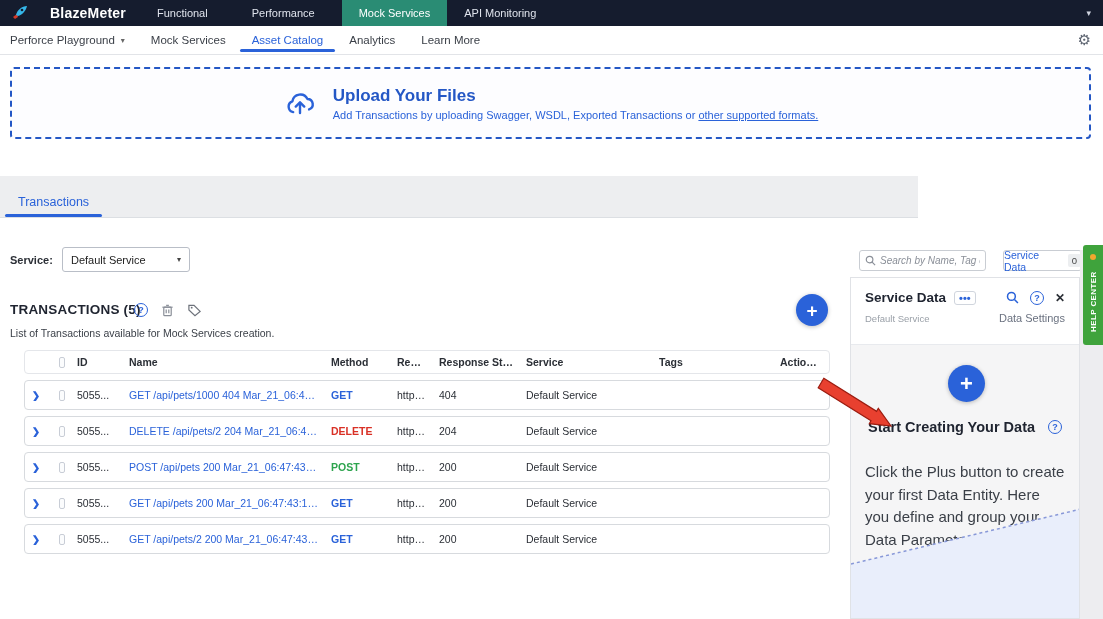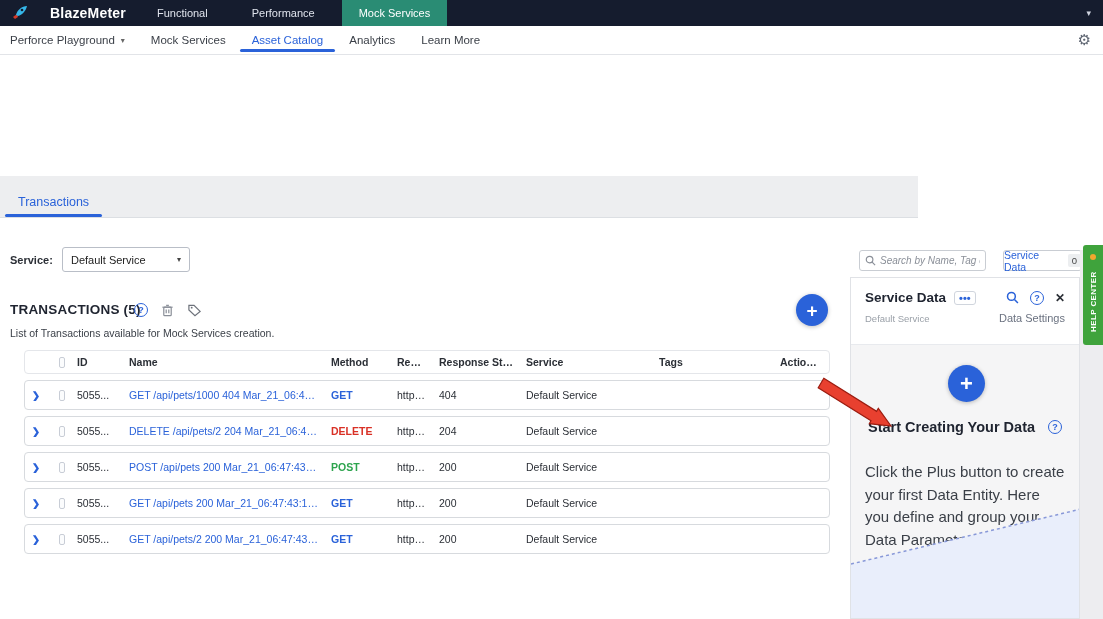--- a/index.html
+++ b/index.html
@@ -99,36 +99,50 @@
     <svg width="16" height="16" viewBox="0 0 16 16">
       <polygon points="1,12 5,9 6,12 3,14" fill="#d43a2a"></polygon>
       <path d="M4 10 C5 5, 10 1, 15 1 C14 6, 10 10, 6 11 Z" fill="#35b6e8"></path>
       <circle cx="10" cy="5" r="1.3" fill="#151c2e"></circle>
     </svg>
     <span class="brand-name">BlazeMeter</span>
   </div>
   <div class="topnav-item">Functional</div>
   <div class="topnav-item" style="margin-left:10px">Performance</div>
   <div class="topnav-item active" style="margin-left:10px">Mock Services</div>
+  <div class="topnav-item">API Monitoring</div>
   <span class="topnav-caret">▾</span>
 </div>
 
 <div class="subnav">
   <div class="workspace">
     <span>Perforce Playground</span>
     <span class="caret">▾</span>
   </div>
   <div class="subnav-item">Mock Services</div>
   <div class="subnav-item active">Asset Catalog</div>
   <div class="subnav-item">Analytics</div>
   <div class="subnav-item">Learn More</div>
   <span class="subnav-gear">⚙</span>
 </div>
 
 <div class="upload-section">
+  <div class="upload-box">
+    <div class="upload-inner">
+      <svg width="34" height="32" viewBox="0 0 24 24" fill="none" stroke="#2a62d9" stroke-width="1.8" stroke-linecap="round" stroke-linejoin="round">
+        <path d="M18.8 16.8a4 4 0 0 0-1.2-7.8 6 6 0 0 0-11.3 1.7 4.2 4.2 0 0 0 .6 8.1"></path>
+        <path d="M12 19.5v-7.5"></path>
+        <path d="M8.8 14.7 12 11.5l3.2 3.2"></path>
+      </svg>
+      <div class="upload-text">
+        <div class="u-title">Upload Your Files</div>
+        <div class="u-sub"><span>Add Transactions by uploading Swagger, WSDL, Exported Transactions or </span><a>other supported formats.</a></div>
+      </div>
+    </div>
+  </div>
 </div>
 
 <div class="tabband">
   <div class="tab-transactions">Transactions</div>
 </div>
 
 <div class="content">
   <div class="svc-label">Service:</div>
   <div class="select">
     <span>Default Service</span>

